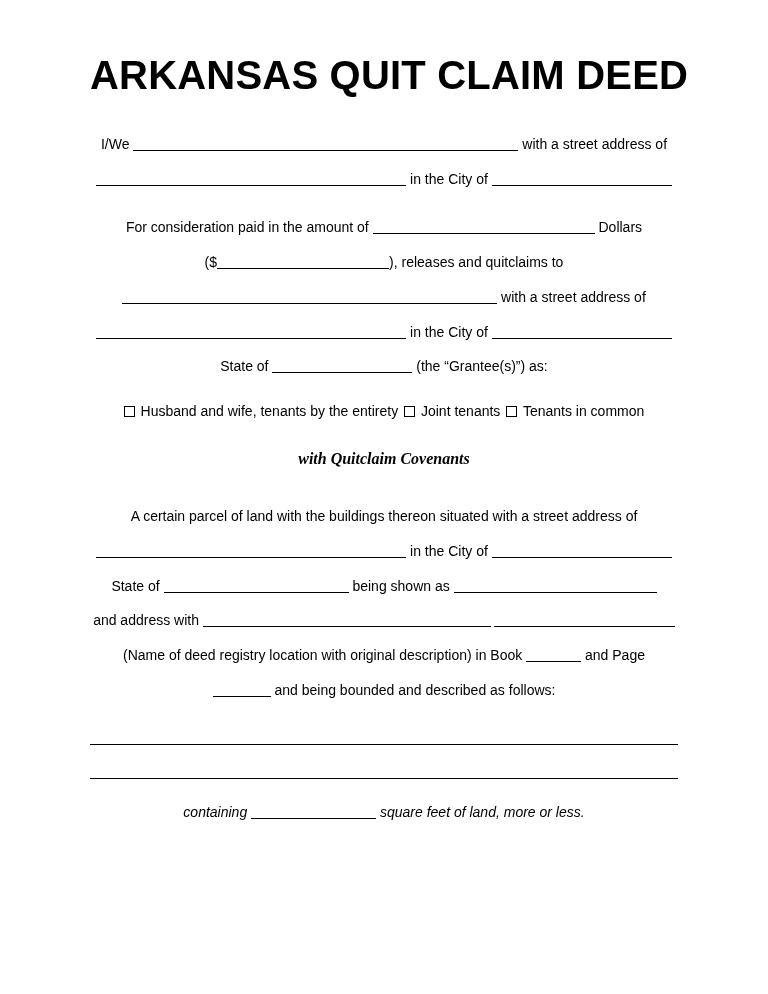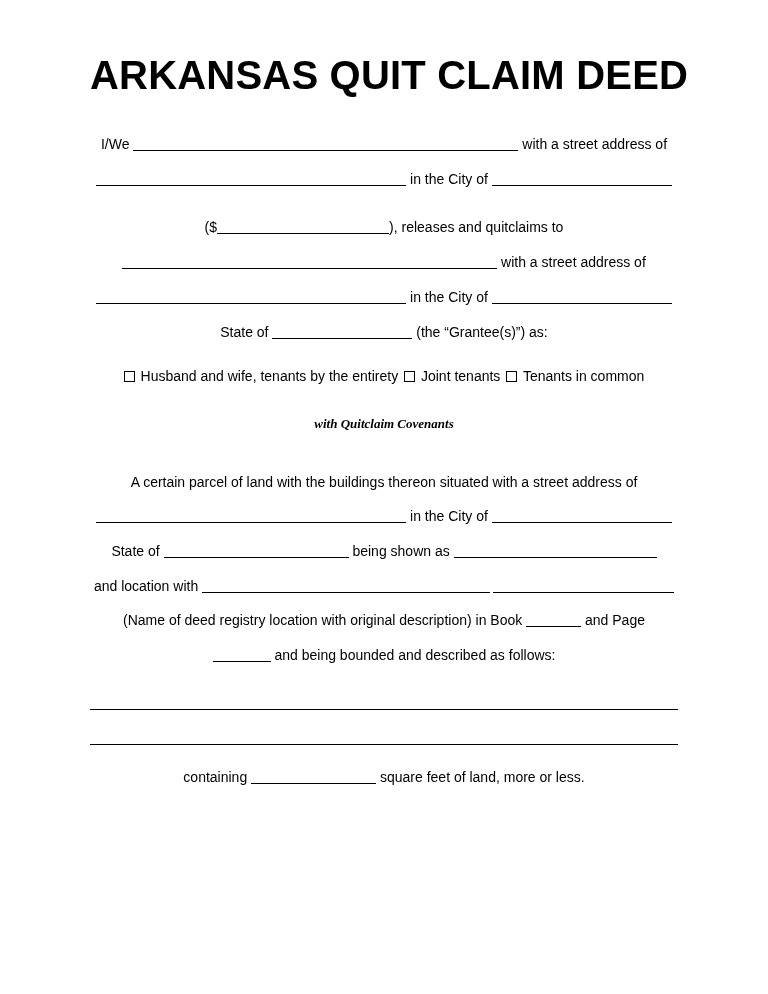--- a/index.html
+++ b/index.html
@@ -50,25 +50,25 @@
     background: #fff;
   }
   .sec-grantor      { margin-top: 31px; }
   .sec-consideration{ margin-top: 14px; }
   .sec-tenancy      { margin-top: 10px; }
   .sec-covenant     { margin-top: 13px; }
   .covenant-line {
     font-family: "Liberation Serif", "DejaVu Serif", serif;
     font-style: italic;
     font-weight: 700;
-    font-size: 13px;
+    font-size: 16px;
   }
   .sec-property     { margin-top: 23px; }
   .sec-desc-lines   { margin-top: 13px; }
-  .sec-containing   { margin-top: 5px; }
+  .sec-containing   { margin-top: 5px; font-style: italic; }
 </style>
 </head>
 <body>
 
 <div class="page">
 
   <h1 class="title">ARKANSAS QUIT CLAIM DEED</h1>
 
   <div class="sec-grantor">
     <p class="line">
@@ -77,20 +77,25 @@
       <span>with a street address of</span>
     </p>
     <p class="line">
       <span class="blank" style="width:310px"></span>
       <span>in the City of</span>
       <span class="blank" style="width:180px"></span>
     </p>
   </div>
 
   <div class="sec-consideration">
+    <p class="line">
+      <span>For consideration paid in the amount of</span>
+      <span class="blank" style="width:222px"></span>
+      <span>Dollars</span>
+    </p>
     <p class="line">
       <span>($</span><span class="blank" style="width:172px"></span><span>), releases and quitclaims to</span>
     </p>
     <p class="line">
       <span class="blank" style="width:375px"></span>
       <span>with a street address of</span>
     </p>
     <p class="line">
       <span class="blank" style="width:310px"></span>
       <span>in the City of</span>
@@ -125,21 +130,21 @@
       <span>in the City of</span>
       <span class="blank" style="width:180px"></span>
     </p>
     <p class="line">
       <span>State of</span>
       <span class="blank" style="width:185px"></span>
       <span>being shown as</span>
       <span class="blank" style="width:203px"></span>
     </p>
     <p class="line">
-      <span>and location with</span>
+      <span>and address with</span>
       <span class="blank" style="width:288px"></span><span class="blank" style="width:181px;margin-left:3px"></span>
     </p>
     <p class="line">
       <span>(Name of deed registry location with original description) in Book</span>
       <span class="blank" style="width:55px"></span>
       <span>and Page</span>
     </p>
     <p class="line">
       <span class="blank" style="width:58px"></span>
       <span>and being bounded and described as follows:</span>

